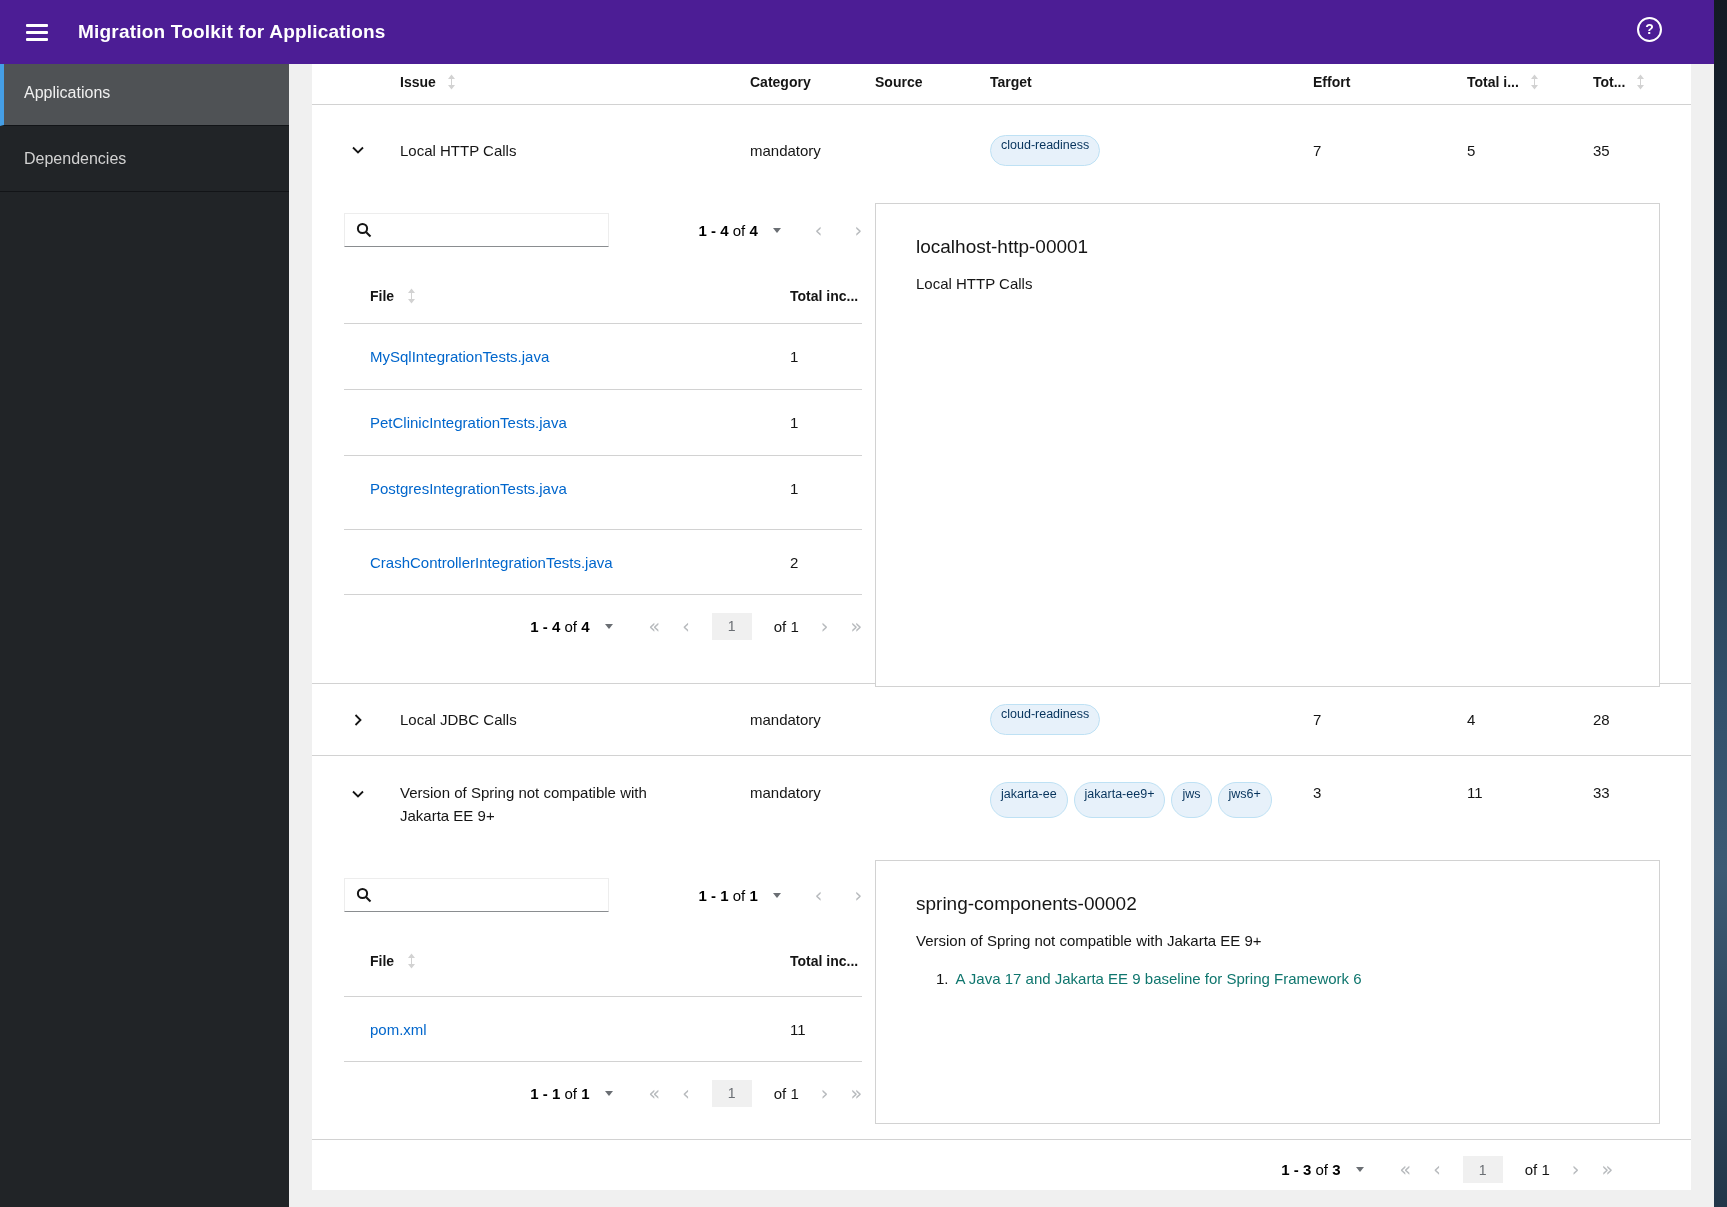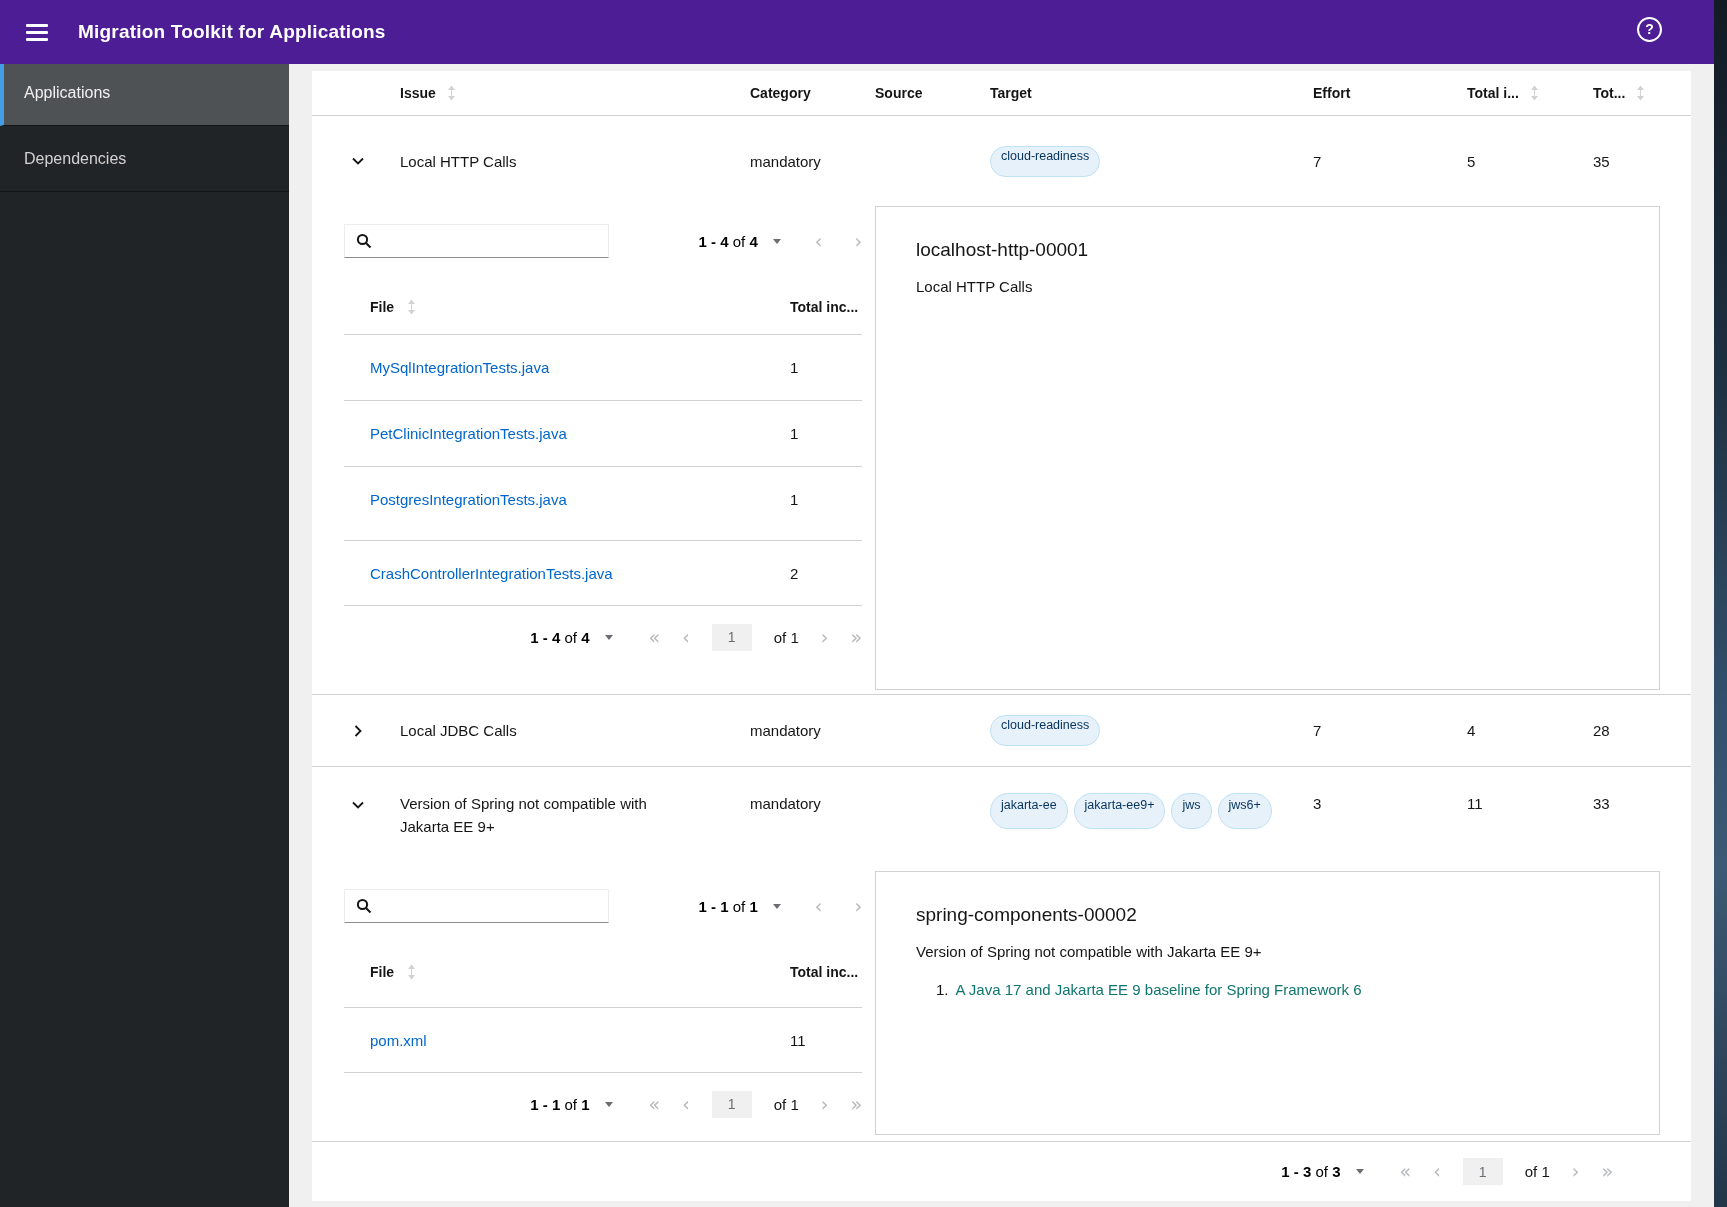--- a/index.html
+++ b/index.html
@@ -32,21 +32,21 @@
   }
   
   .sidebar { position:absolute; left:0; top:60px; width:289px; height:1147px; background:#212427; }
   .nav-item {
     height:66px; display:flex; align-items:center; padding-left:24px;
     color:#d2d2d2; font-size:16px; border-bottom:1px solid #121417; cursor:pointer;
   }
   .nav-item.selected { background:#4f5255; color:#f0f0f0; border-left:4px solid #459ee5; padding-left:20px; }
   
   .main { position:absolute; left:289px; top:60px; width:1425px; height:1147px; background:#f0f0f0; }
-  .card { position:absolute; left:23px; top:11px; width:1379px; height:1130px; background:#fff; }
+  .card { position:absolute; left:23px; top:0; width:1379px; height:1130px; background:#fff; }
 
   .issues-grid { display:grid; grid-template-columns:88px 350px 125px 115px 323px 154px 126px 1fr; align-items:center; }
   .thead { height:45px; border-bottom:1px solid #d2d2d2; font-size:14px; font-weight:bold; }
   .th { display:flex; align-items:center; gap:10px; }
   .sort-btn { background:none; border:none; cursor:pointer; display:flex; align-items:center; padding:0; }
 
   .issue-row { font-size:15px; }
   .row-1 { height:90px; }
   .row-2 { height:72px; border-top:1px solid #d2d2d2; }
   .row-3 { height:105px; border-top:1px solid #d2d2d2; align-items:start; padding-top:26px; }
@@ -88,28 +88,28 @@
   .ft-head { display:flex; align-items:center; height:54px; padding-left:26px; font-size:14px; font-weight:bold;gap:13px; }
   .ft-col-file { flex:1; display:flex; align-items:center; gap:12px; }
   .ft-col-inc { width:72px; }
   .ft-row { display:flex; align-items:center; height:66px; border-top:1px solid #d2d2d2; padding-left:26px; }
   .ft-row:last-child { border-bottom:1px solid #d2d2d2;margin-top:8px; }
   .ft-row a { flex:1; color:#0066cc; text-decoration:none; cursor:pointer; }
   .ft-pg { height:62px; display:flex; justify-content:flex-end; align-items:center; }
 
   
   .detail-panel { position:absolute; left:563px; top:0; width:785px; background:#fff; border:1px solid #d2d2d2; padding:32px 40px; }
-  .dp-1 { height:484px; }
+  .dp-1 { height:484px;margin-top:8px; }
   .dp-2 { height:264px; }
   .dp-title { font-size:19px; font-weight:normal; margin-bottom:17px; }
   .dp-desc { font-size:15px; }
   .dp-list { margin-top:21px; padding-left:20px; display:flex; gap:7px; font-size:15px; }
   .dp-list a { color:#0f766e; text-decoration:none; cursor:pointer; }
 
-  .card-footer { border-top:1px solid #d2d2d2; height:60px; display:flex; justify-content:flex-end; align-items:center; padding-right:78px; }
+  .card-footer { border-top:1px solid #d2d2d2; height:60px; display:flex; justify-content:flex-end; align-items:center; padding-right:78px;margin-top:9px; }
 </style>
 </head>
 <body>
 
 <header class="masthead">
   <button class="nav-toggle">
     <span class="hamburger">
         <i></i>
         <i></i>
         <i></i>

